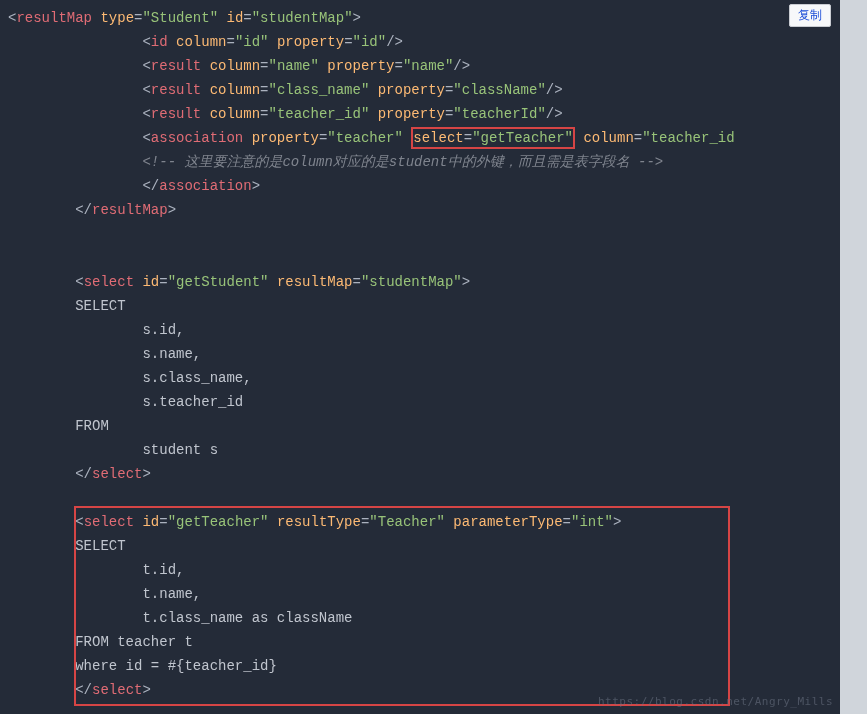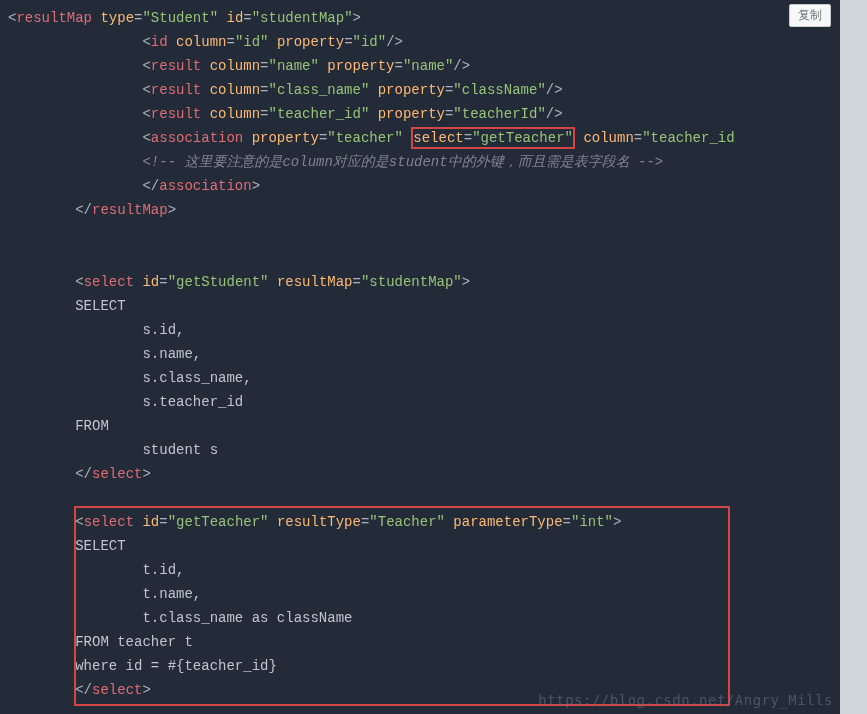--- a/index.html
+++ b/index.html
@@ -1,28 +1,28 @@
 <!DOCTYPE html>
 <html><head>
 <meta charset="utf-8">
 <style>
   html,body{margin:0;padding:0;background:#1f2430;font-family:Consolas,"Courier New",monospace;font-size:14px;color:#b0b6c3;overflow:hidden}
   .viewport{width:867px;height:714px;position:relative;background:#242b38;box-sizing:border-box}
   .code-area{position:absolute;left:0;top:0;width:840px;height:714px;background:#242b38;padding:6px 0 0 8px;box-sizing:border-box;line-height:24px;white-space:pre}
   .right-gutter{position:absolute;right:0;top:0;width:27px;height:714px;background:#d0d5db}
-  .copy-btn{position:absolute;right:36px;top:4px;background:#f7f8fa;border:1px solid #c9ccd2;color:#737373;font-size:12px;font-family:"Microsoft YaHei",sans-serif;padding:2px 8px;cursor:pointer;border-radius:2px}
+  .copy-btn{position:absolute;right:36px;top:4px;background:#f7f8fa;border:1px solid #c9ccd2;color:#1d4ed8;font-size:12px;font-family:"Microsoft YaHei",sans-serif;padding:2px 8px;cursor:pointer;border-radius:2px}
   .t  {color:#e06c75}          
   .a  {color:#fdba74}          
   .v  {color:#98c379}          
   .p  {color:#abb2bf}          
   .c  {color:#7f848e;font-style:italic}  
   .tx {color:#c0c5ce}          
   .hl1{border:2px solid #d64545;padding:1px 0;margin:-3px 0}
   .redbox{position:absolute;border:2px solid #d64545;pointer-events:none}
-  .watermark{position:absolute;right:34px;bottom:6px;color:#6d7585;font-size:14px;font-family:Consolas,monospace;opacity:0.55;pointer-events:none;letter-spacing:0.5px}
+  .watermark{position:absolute;right:34px;bottom:6px;color:#6d7585;font-size:11px;font-family:Consolas,monospace;opacity:0.55;pointer-events:none;letter-spacing:0.5px}
   .ln{display:block}
 </style>
 </head>
 <body>
 <div class="viewport">
 
 <div class="code-area"><span class="ln"><span class="p">&lt;</span><span class="t">resultMap</span> <span class="a">type</span><span class="p">=</span><span class="v">"<span>Student</span>"</span> <span class="a">id</span><span class="p">=</span><span class="v">"<span>studentMap</span>"</span><span class="p">&gt;</span></span><span class="ln">                <span class="p">&lt;</span><span class="t">id</span> <span class="a">column</span><span class="p">=</span><span class="v">"<span>id</span>"</span> <span class="a">property</span><span class="p">=</span><span class="v">"<span>id</span>"</span><span class="p">/&gt;</span></span><span class="ln">                <span class="p">&lt;</span><span class="t">result</span> <span class="a">column</span><span class="p">=</span><span class="v">"<span>name</span>"</span> <span class="a">property</span><span class="p">=</span><span class="v">"<span>name</span>"</span><span class="p">/&gt;</span></span><span class="ln">                <span class="p">&lt;</span><span class="t">result</span> <span class="a">column</span><span class="p">=</span><span class="v">"<span>class_name</span>"</span> <span class="a">property</span><span class="p">=</span><span class="v">"<span>className</span>"</span><span class="p">/&gt;</span></span><span class="ln">                <span class="p">&lt;</span><span class="t">result</span> <span class="a">column</span><span class="p">=</span><span class="v">"<span>teacher_id</span>"</span> <span class="a">property</span><span class="p">=</span><span class="v">"<span>teacherId</span>"</span><span class="p">/&gt;</span></span><span class="ln">                <span class="p">&lt;</span><span class="t">association</span> <span class="a">property</span><span class="p">=</span><span class="v">"<span>teacher</span>"</span> <span class="hl1"><span class="a">select</span><span class="p">=</span><span class="v">"<span>getTeacher</span>"</span></span> <span class="a">column</span><span class="p">=</span><span class="v">"<span>teacher_id</span></span></span><span class="ln">                <span class="c">&lt;!-- 这里要注意的是column对应的是student中的外键，而且需是表字段名 --&gt;</span></span><span class="ln">                <span class="p">&lt;/</span><span class="t">association</span><span class="p">&gt;</span></span><span class="ln">        <span class="p">&lt;/</span><span class="t">resultMap</span><span class="p">&gt;</span></span><span class="ln"> </span><span class="ln"> </span><span class="ln">        <span class="p">&lt;</span><span class="t">select</span> <span class="a">id</span><span class="p">=</span><span class="v">"<span>getStudent</span>"</span> <span class="a">resultMap</span><span class="p">=</span><span class="v">"<span>studentMap</span>"</span><span class="p">&gt;</span></span><span class="ln tx">        SELECT</span><span class="ln tx">                s.id,</span><span class="ln tx">                s.name,</span><span class="ln tx">                s.class_name,</span><span class="ln tx">                s.teacher_id</span><span class="ln tx">        FROM</span><span class="ln tx">                student s</span><span class="ln">        <span class="p">&lt;/</span><span class="t">select</span><span class="p">&gt;</span></span><span class="ln"> </span><span class="ln">        <span class="p">&lt;</span><span class="t">select</span> <span class="a">id</span><span class="p">=</span><span class="v">"<span>getTeacher</span>"</span> <span class="a">resultType</span><span class="p">=</span><span class="v">"<span>Teacher</span>"</span> <span class="a">parameterType</span><span class="p">=</span><span class="v">"<span>int</span>"</span><span class="p">&gt;</span></span><span class="ln tx">        SELECT</span><span class="ln tx">                t.id,</span><span class="ln tx">                t.name,</span><span class="ln tx">                t.class_name as className</span><span class="ln tx">        FROM teacher t</span><span class="ln tx">        where id = #{teacher_id}</span><span class="ln">        <span class="p">&lt;/</span><span class="t">select</span><span class="p">&gt;</span></span></div>
 
 <div class="redbox" style="left:74px;top:506px;width:652px;height:196px"></div>
 

